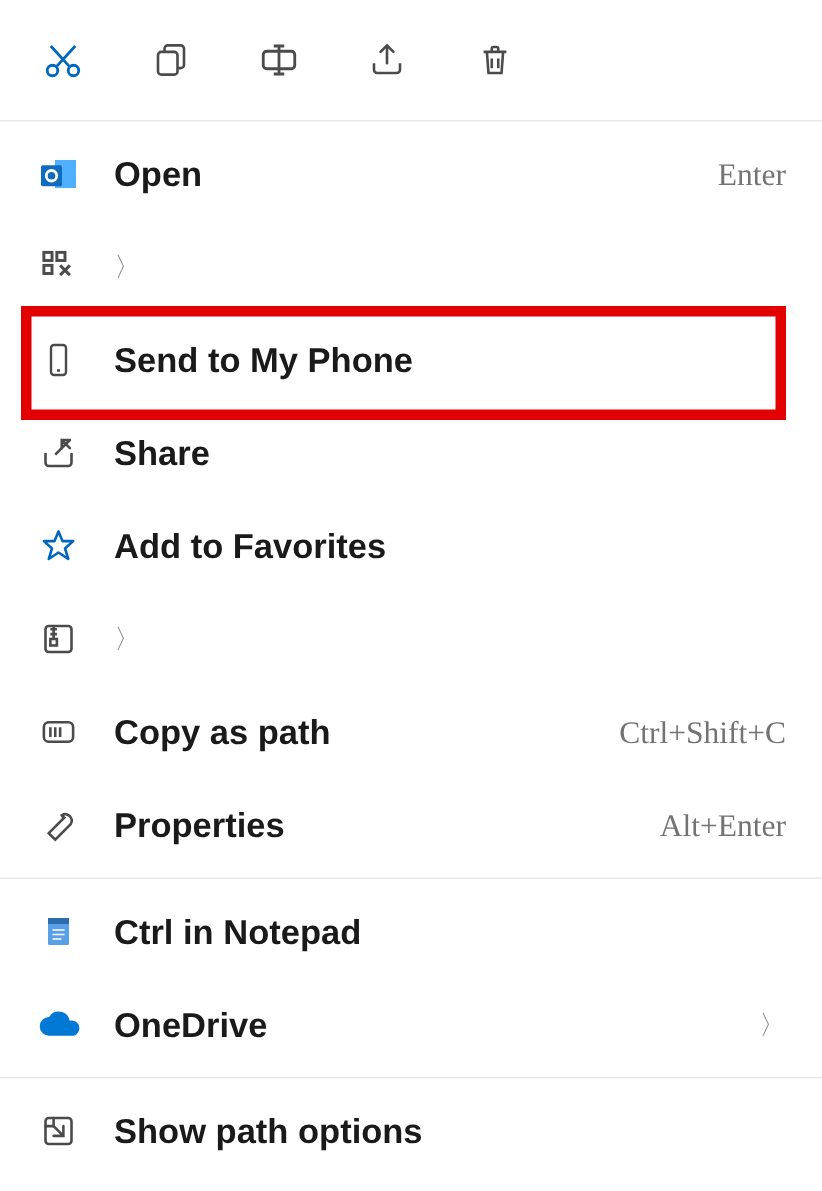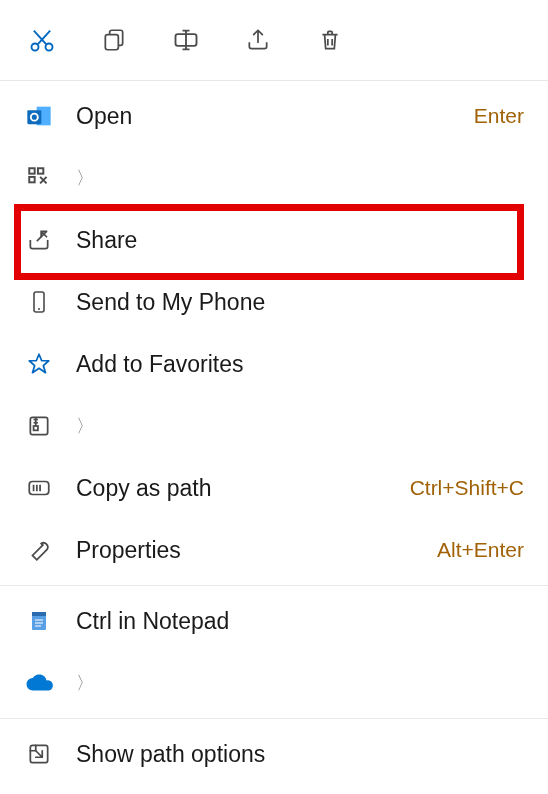--- a/index.html
+++ b/index.html
@@ -51,24 +51,26 @@
       width: 30px;
       height: 30px;
       display: flex;
       align-items: center;
       justify-content: center;
       flex-shrink: 0;
     }
     .menu-label {
       flex: 1;
       color: #1a1a1a;
+      font-weight: bold;
     }
     .menu-shortcut {
-      color: #a16207;
+      color: #737373;
       font-size: 21px;
+      font-family: Liberation Serif, serif;
     }
     .chevron {
       color: #8a8a8a;
       font-size: 18px;
     }
     .highlight-box {
       position: absolute;
       top: 204px;
       left: 14px;
       width: 510px;
@@ -139,37 +141,37 @@
           <rect x="11" y="3" width="5" height="5"></rect>
         <rect x="3" y="11" width="5" height="5"></rect>
           <path d="M13 11l6 6M19 11l-6 6"></path>
       </svg>
     </div>
     <span class="chevron">〉</span>
   </div>
 
   <div class="menu-item">
     <div class="menu-icon">
+      <svg width="24" height="28" viewBox="0 0 24 24" fill="none" stroke="#4b4b4b" stroke-width="1.6">
+        <rect x="7" y="2" width="10" height="20" rx="2"></rect>
+          <line x1="11" y1="19" x2="13" y2="19"></line>
+      </svg>
+    </div>
+    <span class="menu-label">Send to My Phone</span>
+  </div>
+
+  <div class="menu-item">
+    <div class="menu-icon">
       <svg width="26" height="26" viewBox="0 0 24 24" fill="none" stroke="#4b4b4b" stroke-width="1.6">
         <path d="M4 12v6a2 2 0 002 2h12a2 2 0 002-2v-6"></path>
         <path d="M14 4l5 5M19 4h-5v5" stroke-linecap="round"></path>
         <path d="M19 4L10 13"></path>
       </svg>
     </div>
     <span class="menu-label">Share</span>
-  </div>
-
-  <div class="menu-item">
-    <div class="menu-icon">
-      <svg width="24" height="28" viewBox="0 0 24 24" fill="none" stroke="#4b4b4b" stroke-width="1.6">
-        <rect x="7" y="2" width="10" height="20" rx="2"></rect>
-          <line x1="11" y1="19" x2="13" y2="19"></line>
-      </svg>
-    </div>
-    <span class="menu-label">Send to My Phone</span>
   </div>
 
   <div class="menu-item">
     <div class="menu-icon">
       <svg width="26" height="26" viewBox="0 0 24 24" fill="none" stroke="#0067c0" stroke-width="1.6">
         <path d="M12 3l2.5 6H21l-5 4.5L18 20l-6-4-6 4 2-6.5L3 9h6.5z" stroke-linejoin="round"></path>
       </svg>
     </div>
     <span class="menu-label">Add to Favorites</span>
   </div>
@@ -224,20 +226,21 @@
     </div>
     <span class="menu-label">Ctrl in Notepad</span>
   </div>
 
   <div class="menu-item">
     <div class="menu-icon">
       <svg width="30" height="22" viewBox="0 0 24 16">
         <path d="M7 14a5 5 0 010-10 6 6 0 0111 2 4 4 0 012 8H7z" fill="#0078d4"></path>
       </svg>
     </div>
+    <span class="menu-label">OneDrive</span>
     <span class="chevron">〉</span>
   </div>
 
   <div class="separator"></div>
 
   <div class="menu-item">
     <div class="menu-icon">
       <svg width="26" height="26" viewBox="0 0 24 24" fill="none" stroke="#4b4b4b" stroke-width="1.6">
         <rect x="4" y="4" width="16" height="16" rx="2"></rect>
         <path d="M9 9l6 6M15 9v6h-6" stroke-linecap="round"></path>

